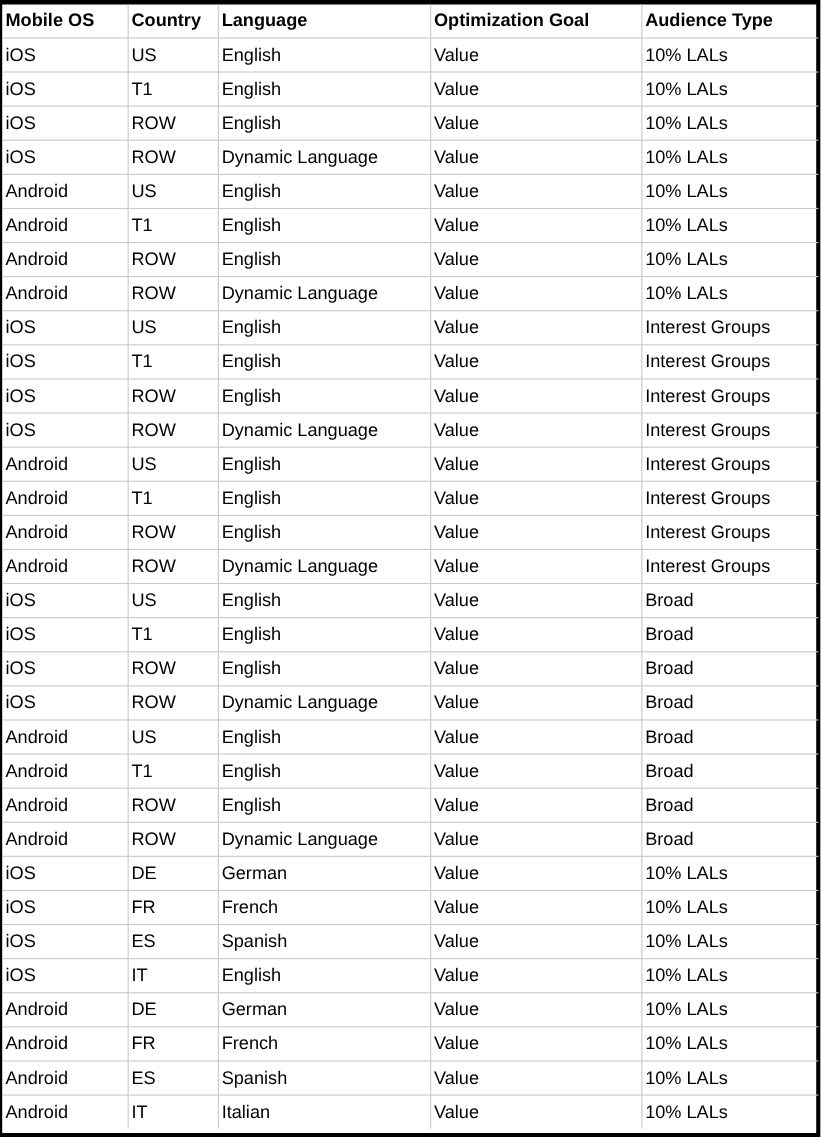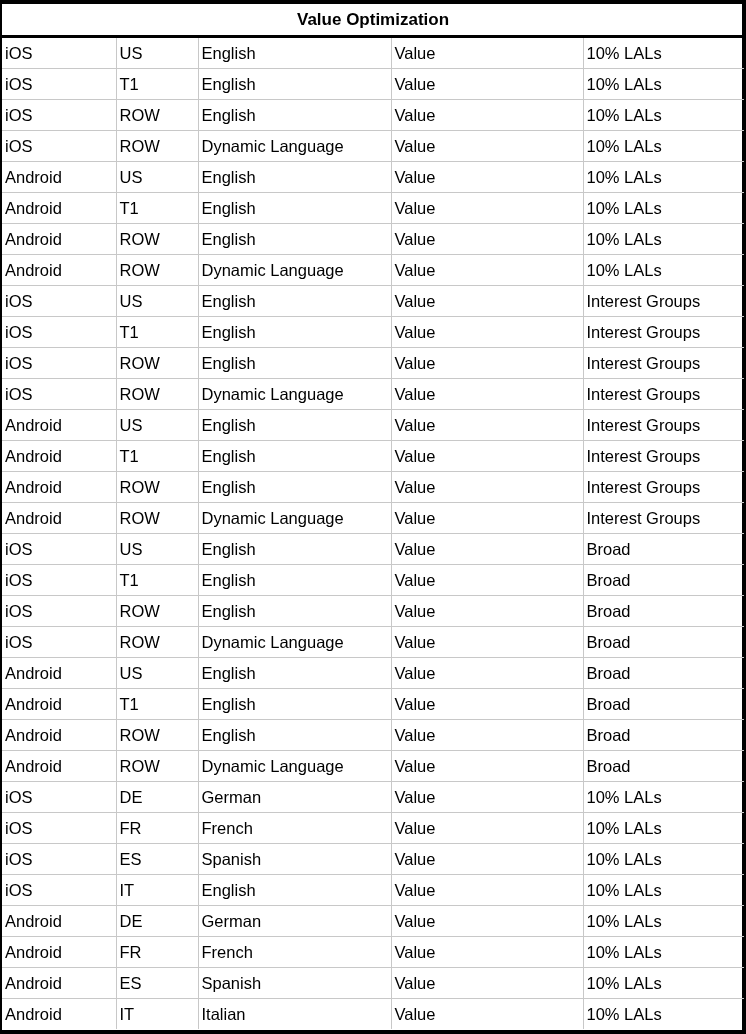--- a/index.html
+++ b/index.html
@@ -90,22 +90,26 @@
 <div class="table-wrap">
   <table class="vo-table">
     <colgroup>
       <col class="c-os">
       <col class="c-ctry">
       <col class="c-lang">
       <col class="c-goal">
       <col class="c-aud">
     </colgroup>
     <thead>
-      <tr class="title-row">
-        <td colspan="5">Value Optimization</td>
+      <tr class="header-row">
+        <th>Mobile OS</th>
+        <th>Country</th>
+        <th>Language</th>
+        <th>Optimization Goal</th>
+        <th>Audience Type</th>
       </tr>
     </thead>
     <tbody class="body-rows" id="table-body">
         <tr>
           <td>iOS</td>
           <td>US</td>
           <td>English</td>
           <td>Value</td>
           <td>10% LALs</td>
         </tr>

